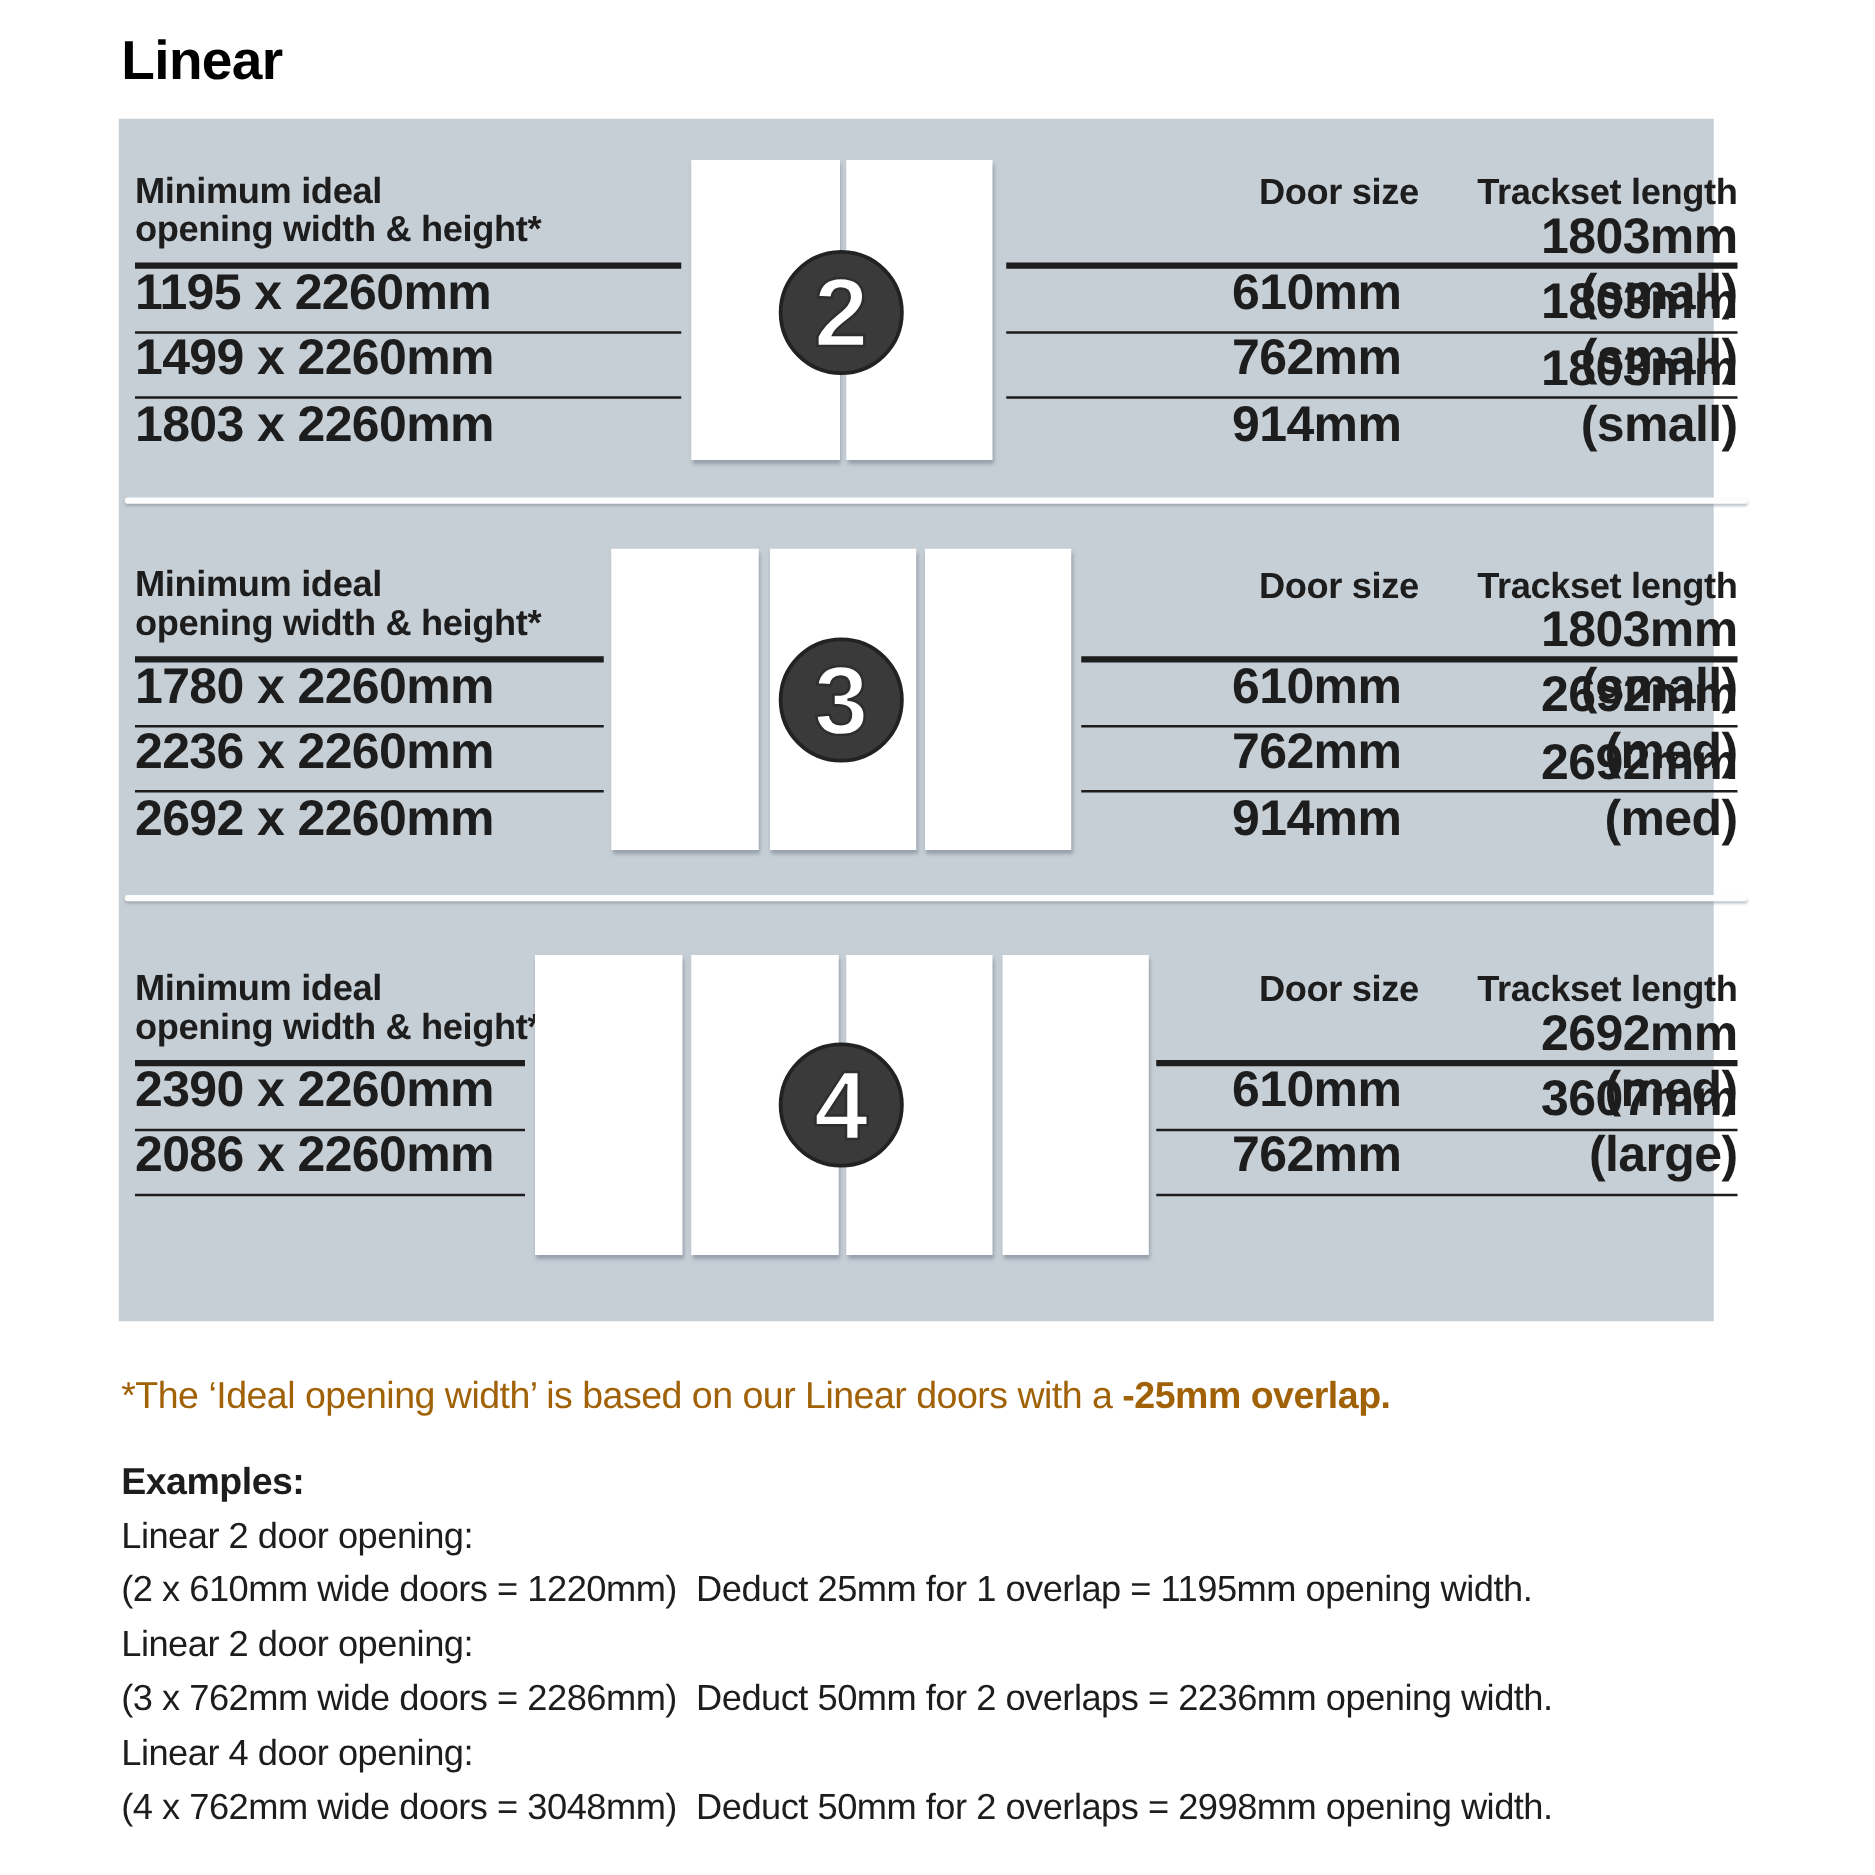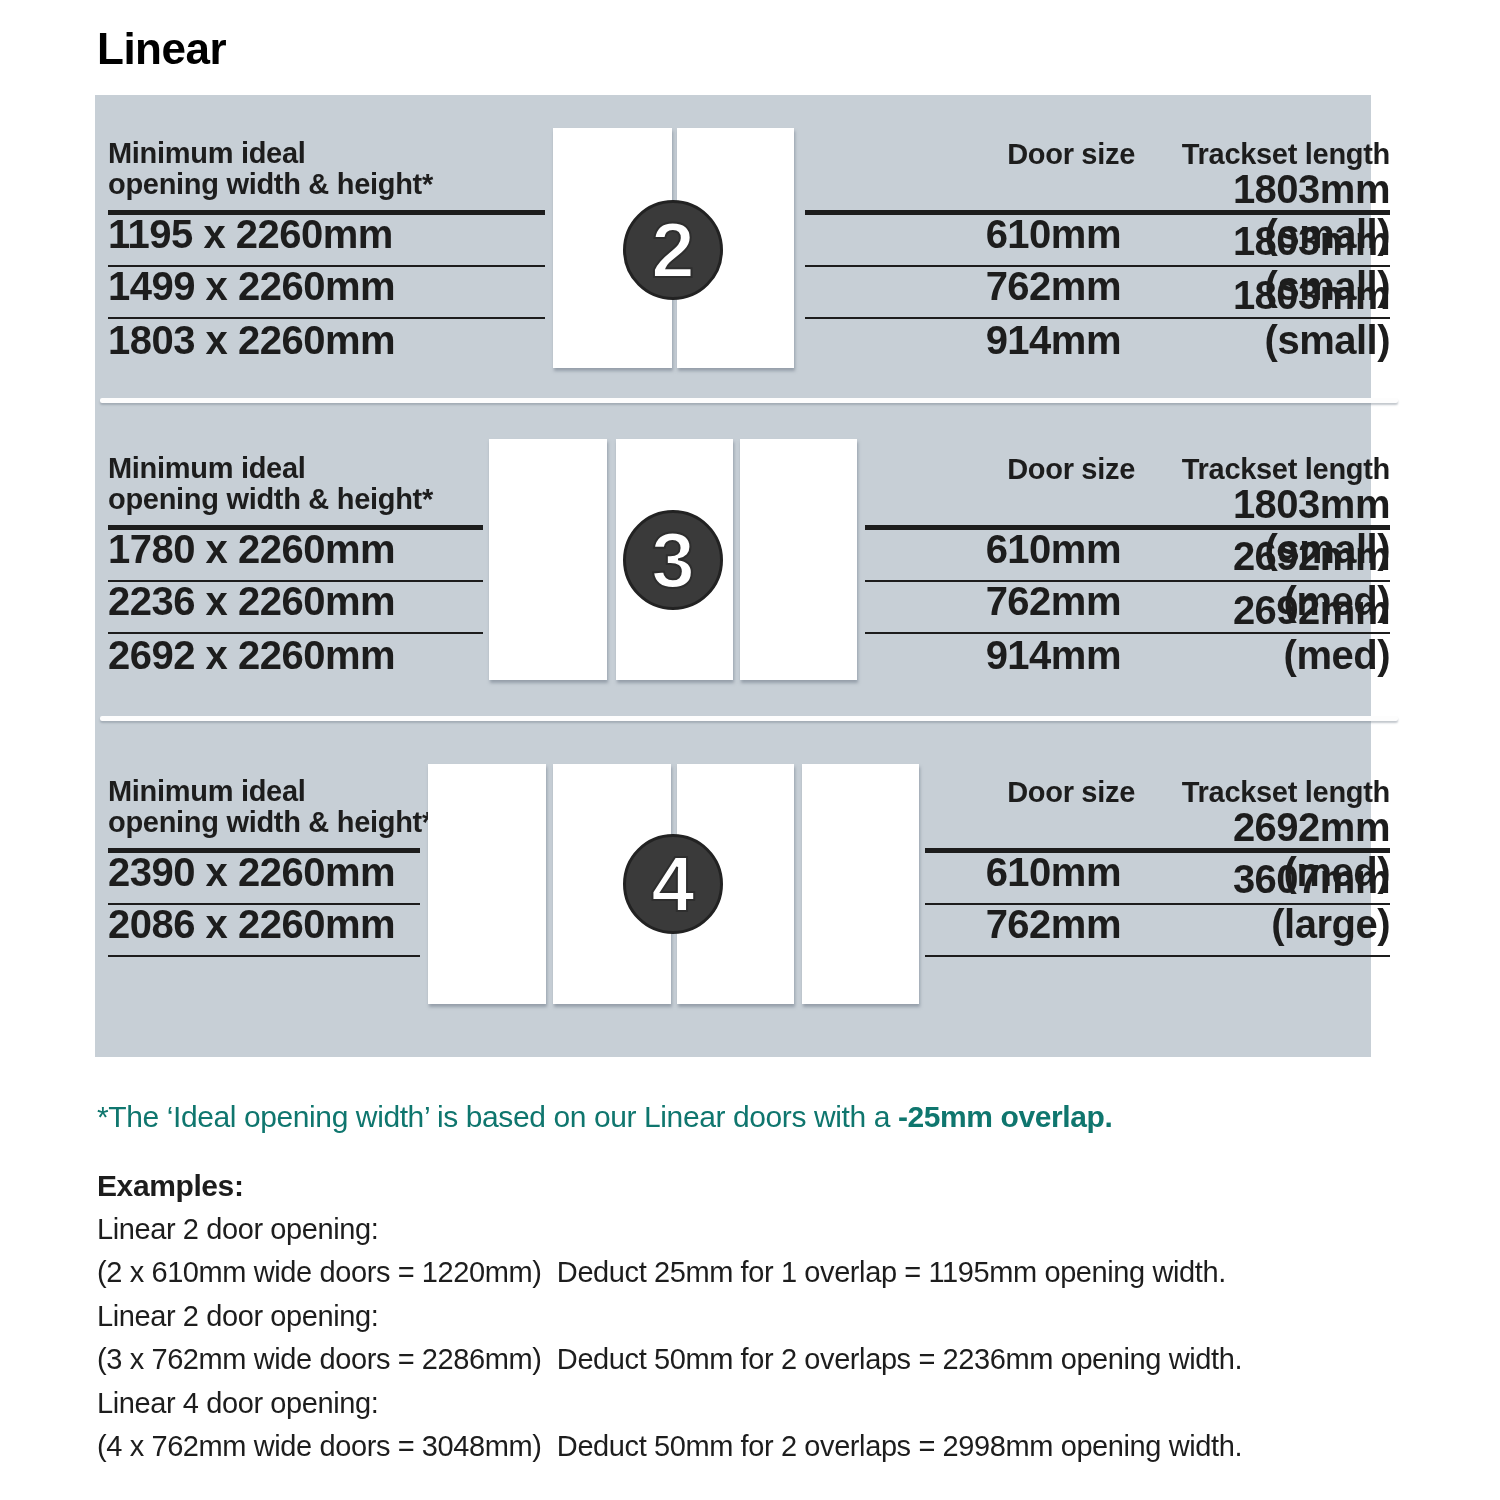--- a/index.html
+++ b/index.html
@@ -56,21 +56,21 @@
   
   .s3 .lh{top:681px;}
   .s3 .lrule{left:13px;top:753px;width:312px;}
   .s3 .rows.left{left:13px;top:758px;width:312px;}
   .s3 .rhead{left:830px;top:681px;width:465px;}
   .s3 .rrule{left:830px;top:753px;width:465px;}
   .s3 .rows.right{left:830px;top:758px;width:465px;}
 
   
   .footnote{position:absolute;left:97px;top:1100px;margin:0;font-size:30px;font-weight:400;
-            letter-spacing:-0.4px;color:#0f766e;}
+            letter-spacing:-0.4px;color:#a16207;}
   .footnote b{font-weight:700;}
   .examples{position:absolute;left:97px;top:1164px;font-size:29px;letter-spacing:-0.4px;}
   .examples p{margin:0;line-height:43.5px;}
   .exh{font-weight:700;font-size:30px;}
 </style>
 </head>
 <body>
 
 <div class="page">
 

